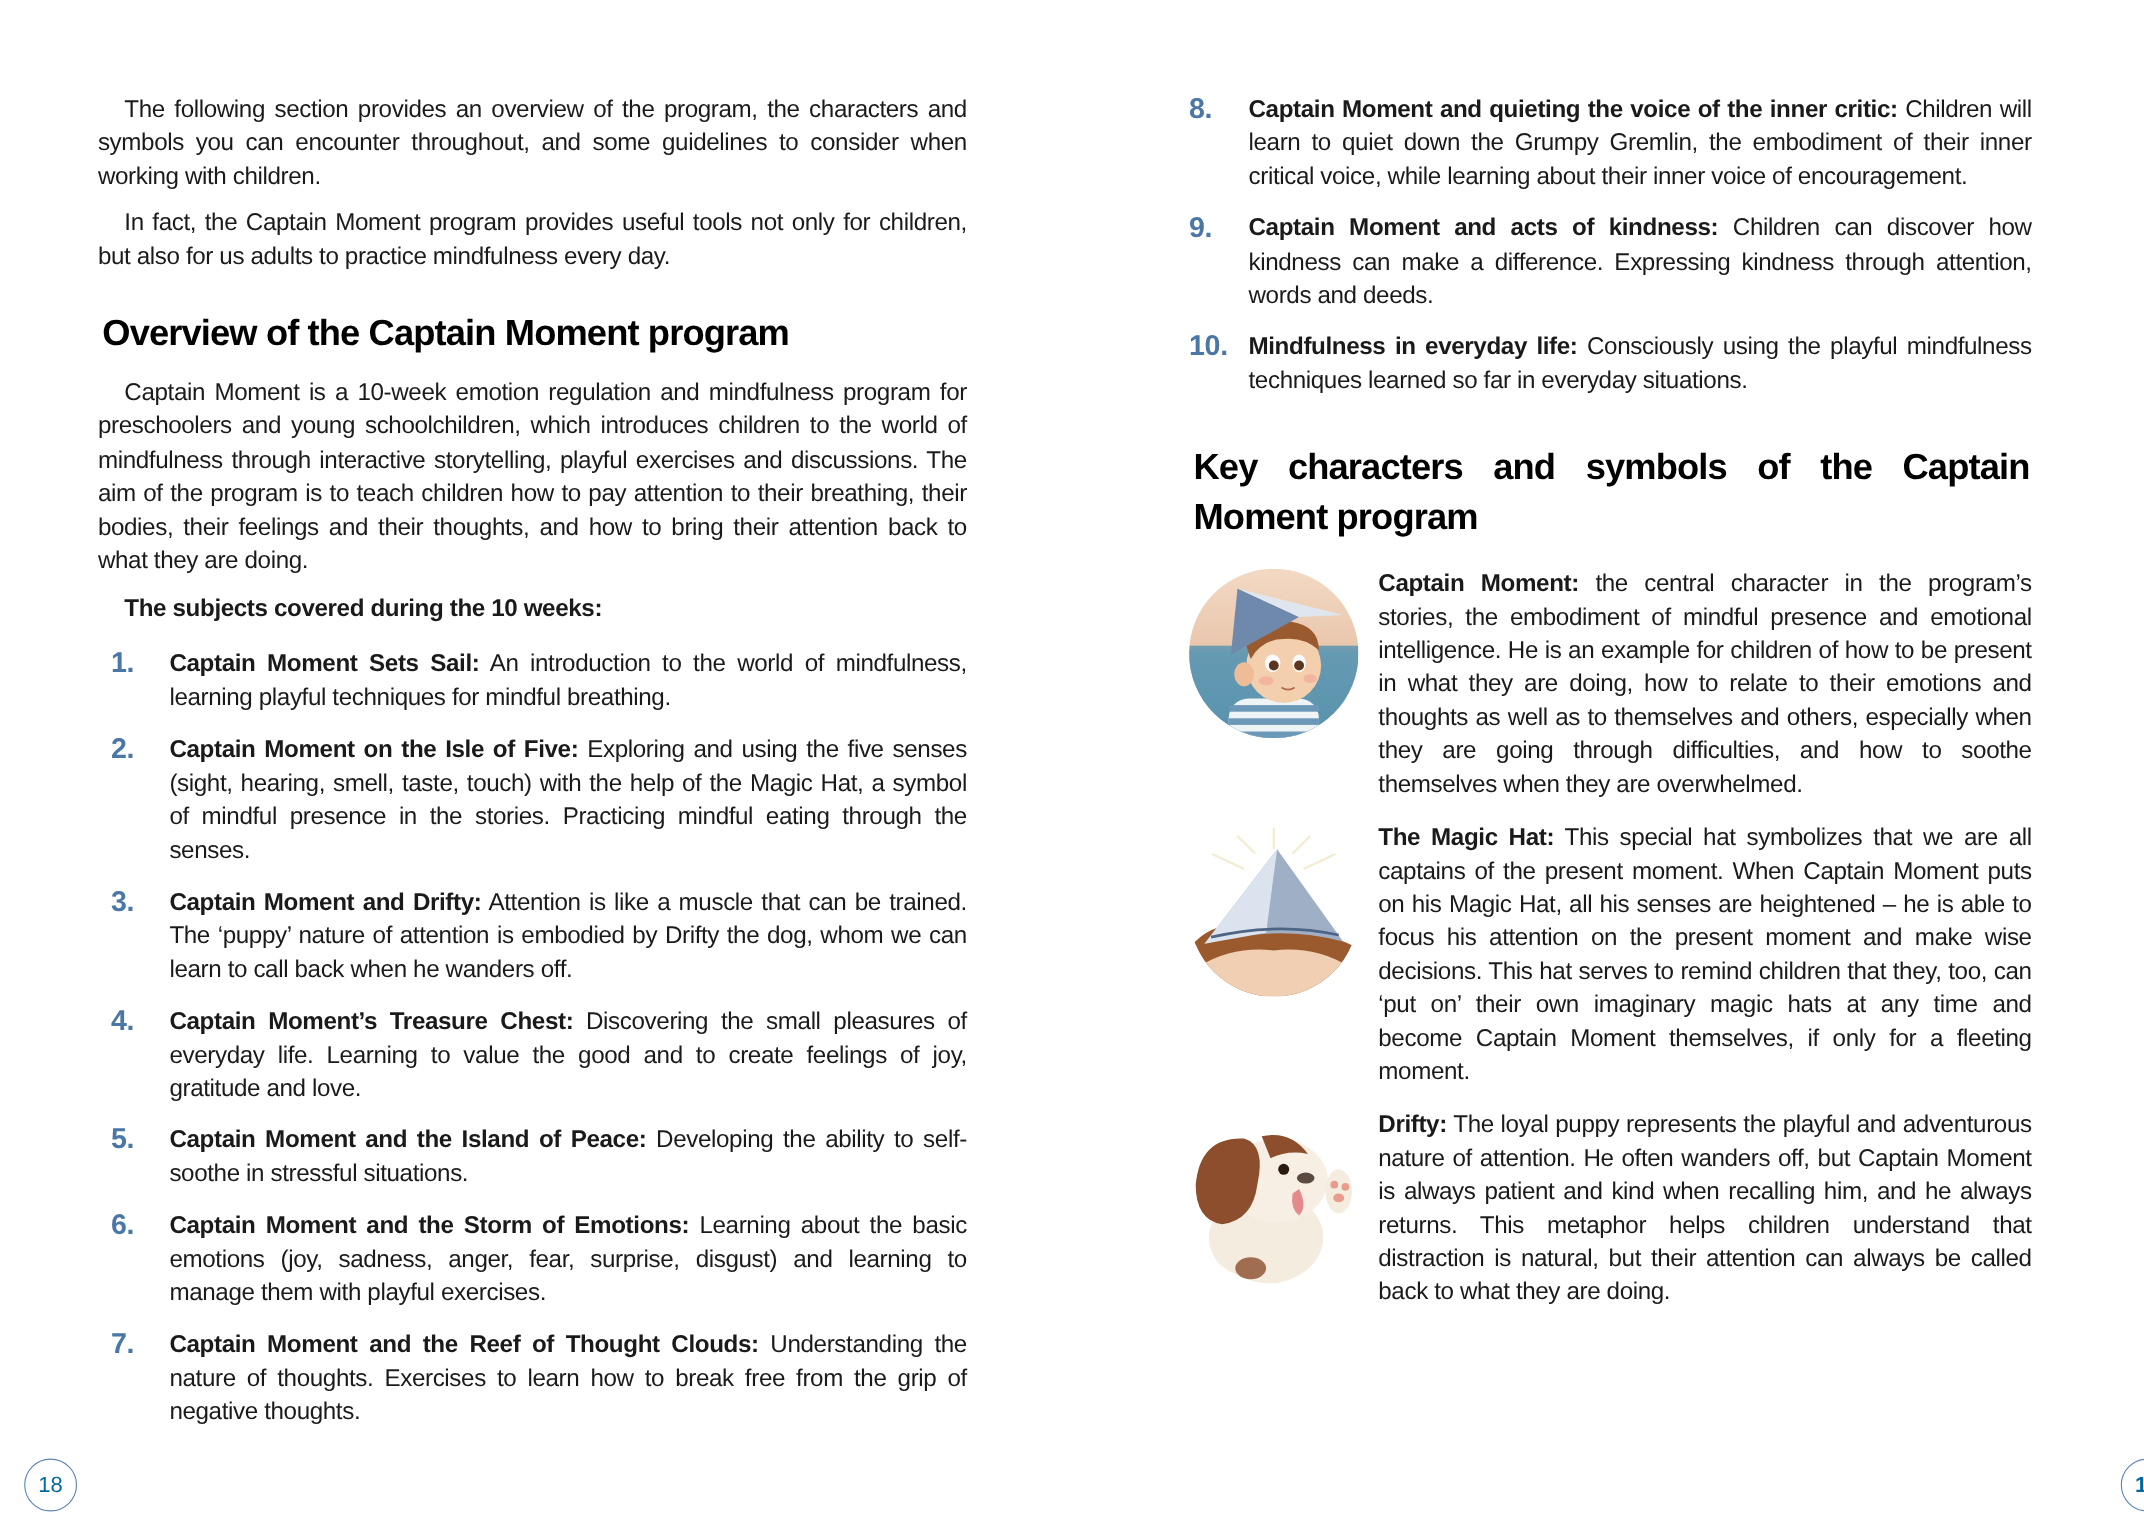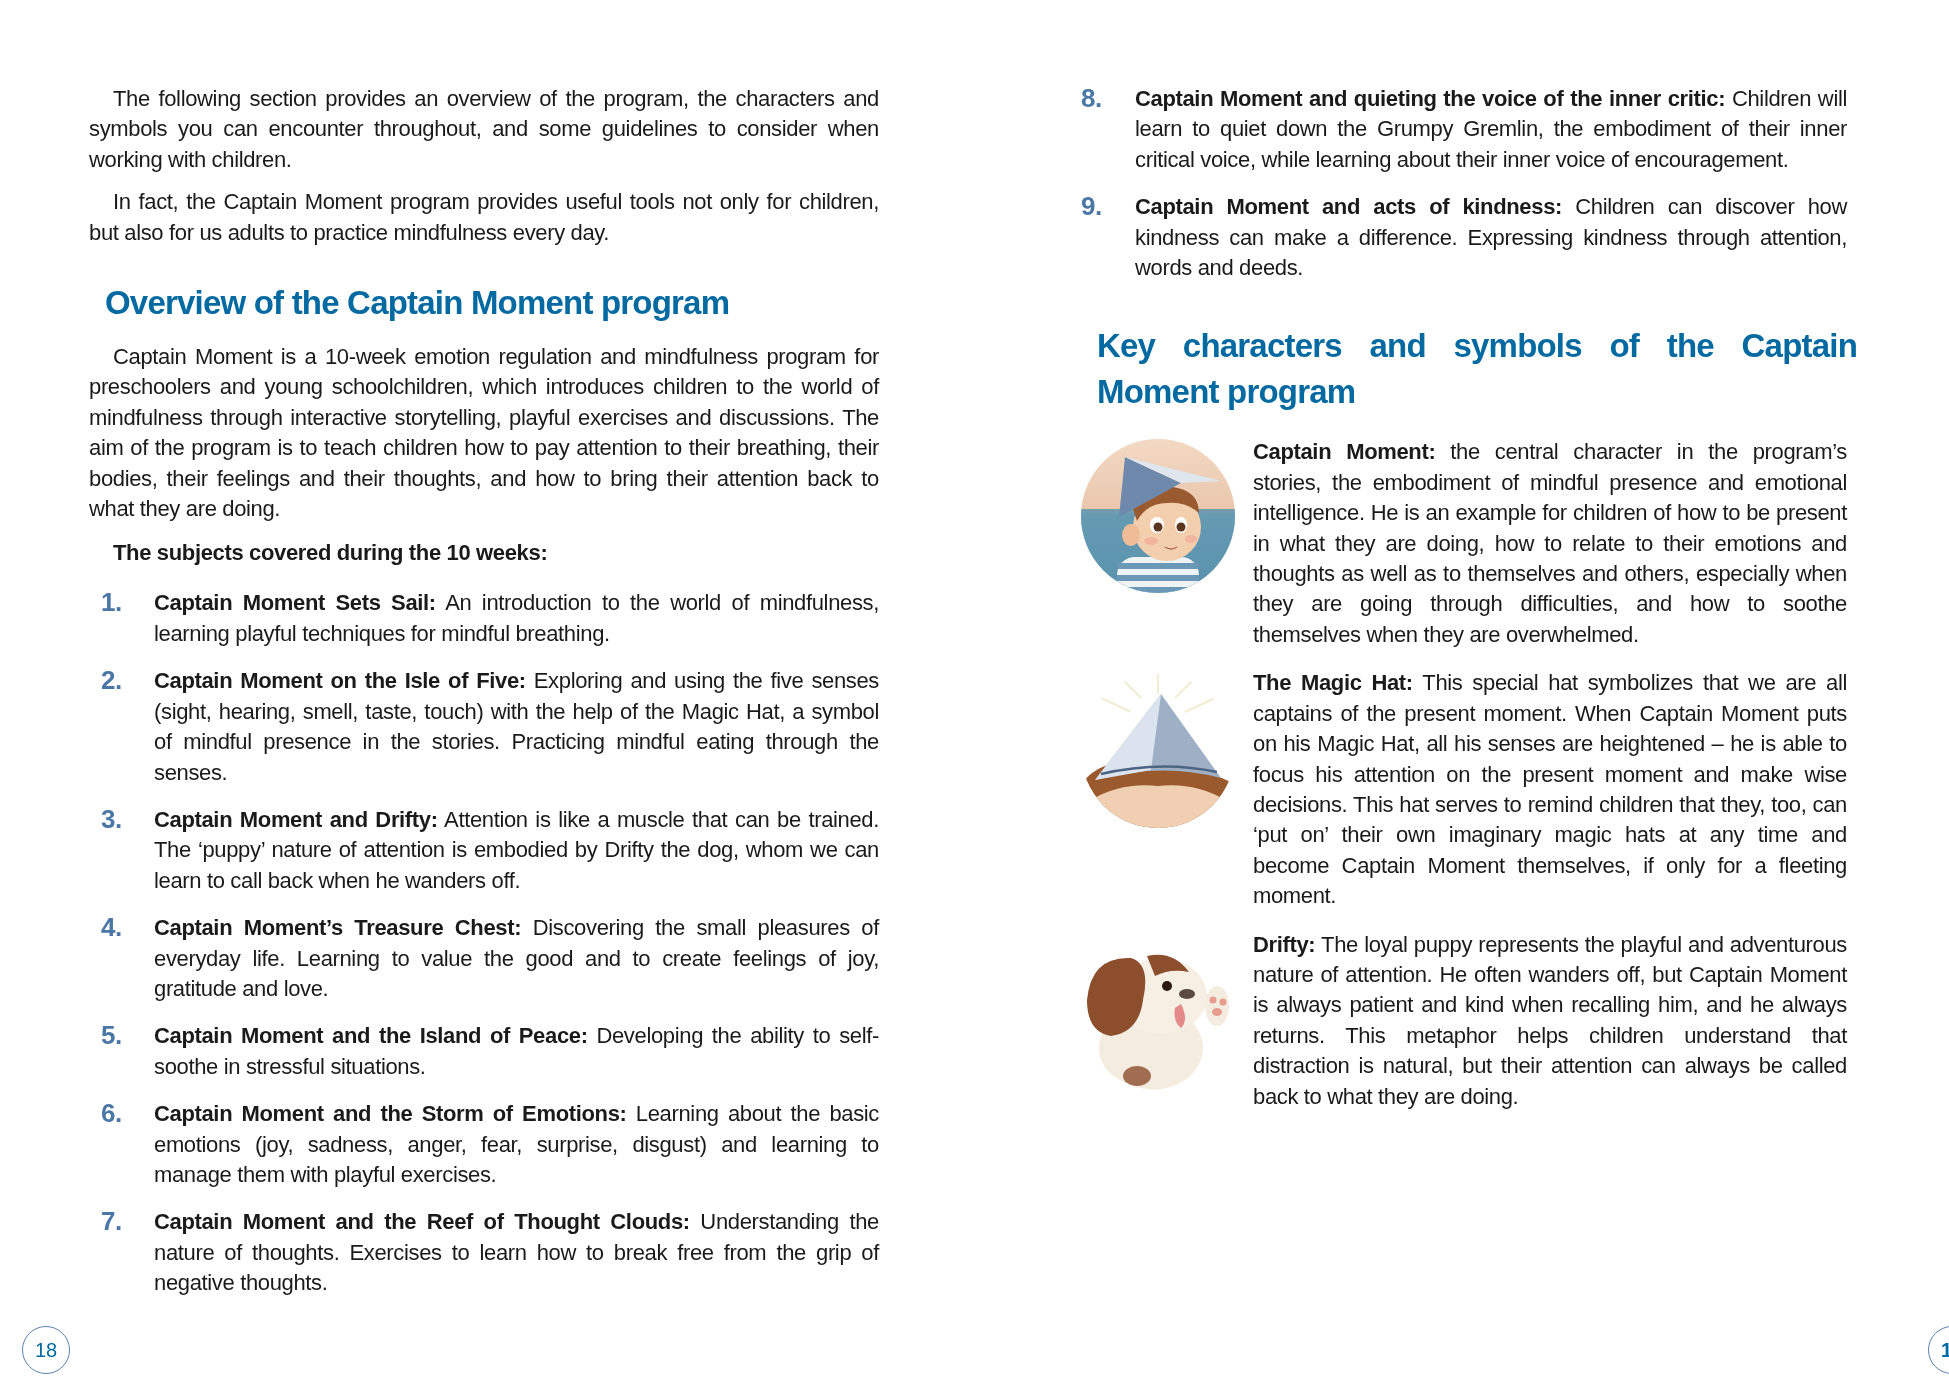--- a/index.html
+++ b/index.html
@@ -8,22 +8,22 @@
   .page { position: absolute; top: 0; height: 1388px; }
   .page-left { left: 0; width: 975px; }
   .page-right { left: 975px; width: 974px; }
   .col { position: absolute; }
   .col-left { left: 89px; top: 84px; width: 790px; }
   .col-right { left: 106px; top: 84px; width: 766px; }
 
   .body-text { font-size: 22px; line-height: 30.4px; text-align: justify;
                letter-spacing: -0.35px; margin: 0; }
   .para { text-indent: 24px; margin: 0 0 12px 0; }
-  .heading { color: #0369a1; font-weight: bold; font-size: 33px; line-height: 46px;
-             letter-spacing: -0.8px; margin: 16px; font-family: "Liberation Sans", sans-serif; }
+  .heading { color: #000000; font-weight: bold; font-size: 33px; line-height: 46px;
+             letter-spacing: -0.8px; margin: 4px; font-family: "Liberation Sans", sans-serif; }
   .h-overview { margin-top: 32px; margin-bottom: 16px; }
   .subjects-title { font-weight: bold; font-size: 22px; line-height: 30px;
                     padding-left: 24px; margin: 14px 0 20px 0; letter-spacing: -0.35px; }
 
   .list { margin: 0; padding: 0; list-style: none; }
   .list-item { position: relative; padding-left: 65px; margin-bottom: 17px; }
   .list-num { position: absolute; left: 12px; top: -3px; color: #4a77a6; font-weight: bold;
               font-size: 26px; line-height: 34px; }
   .col-right .list-item { padding-left: 54px; }
   .col-right .list-num { left: 0px; }
@@ -94,20 +94,24 @@
 <div class="page page-right">
   <div class="col col-right body-text">
     <ol class="list">
       <li class="list-item">
         <span class="list-num">8.</span>
         <span class="b">Captain Moment and quieting the voice of the inner critic:</span><span> Children will learn to quiet down the Grumpy Gremlin, the embodiment of their inner critical voice, while learning about their inner voice of encouragement.</span>
       </li>
       <li class="list-item">
         <span class="list-num">9.</span>
         <span class="b">Captain Moment and acts of kindness:</span><span> Children can discover how kindness can make a difference. Expressing kindness through attention, words and deeds.</span>
+      </li>
+      <li class="list-item">
+        <span class="list-num">10.</span>
+        <span class="b">Mindfulness in everyday life:</span><span> Consciously using the playful mindfulness techniques learned so far in everyday situations.</span>
       </li>
     </ol>
 
     <h2 class="heading h-key">Key characters and symbols of the Captain Moment program</h2>
 
     <div class="char">
       <div class="char-img" style="top:2px;">
         <svg width="154" height="154" viewBox="0 0 154 154">
           <defs>
             <linearGradient id="sky" x1="0" y1="0" x2="0" y2="1">

